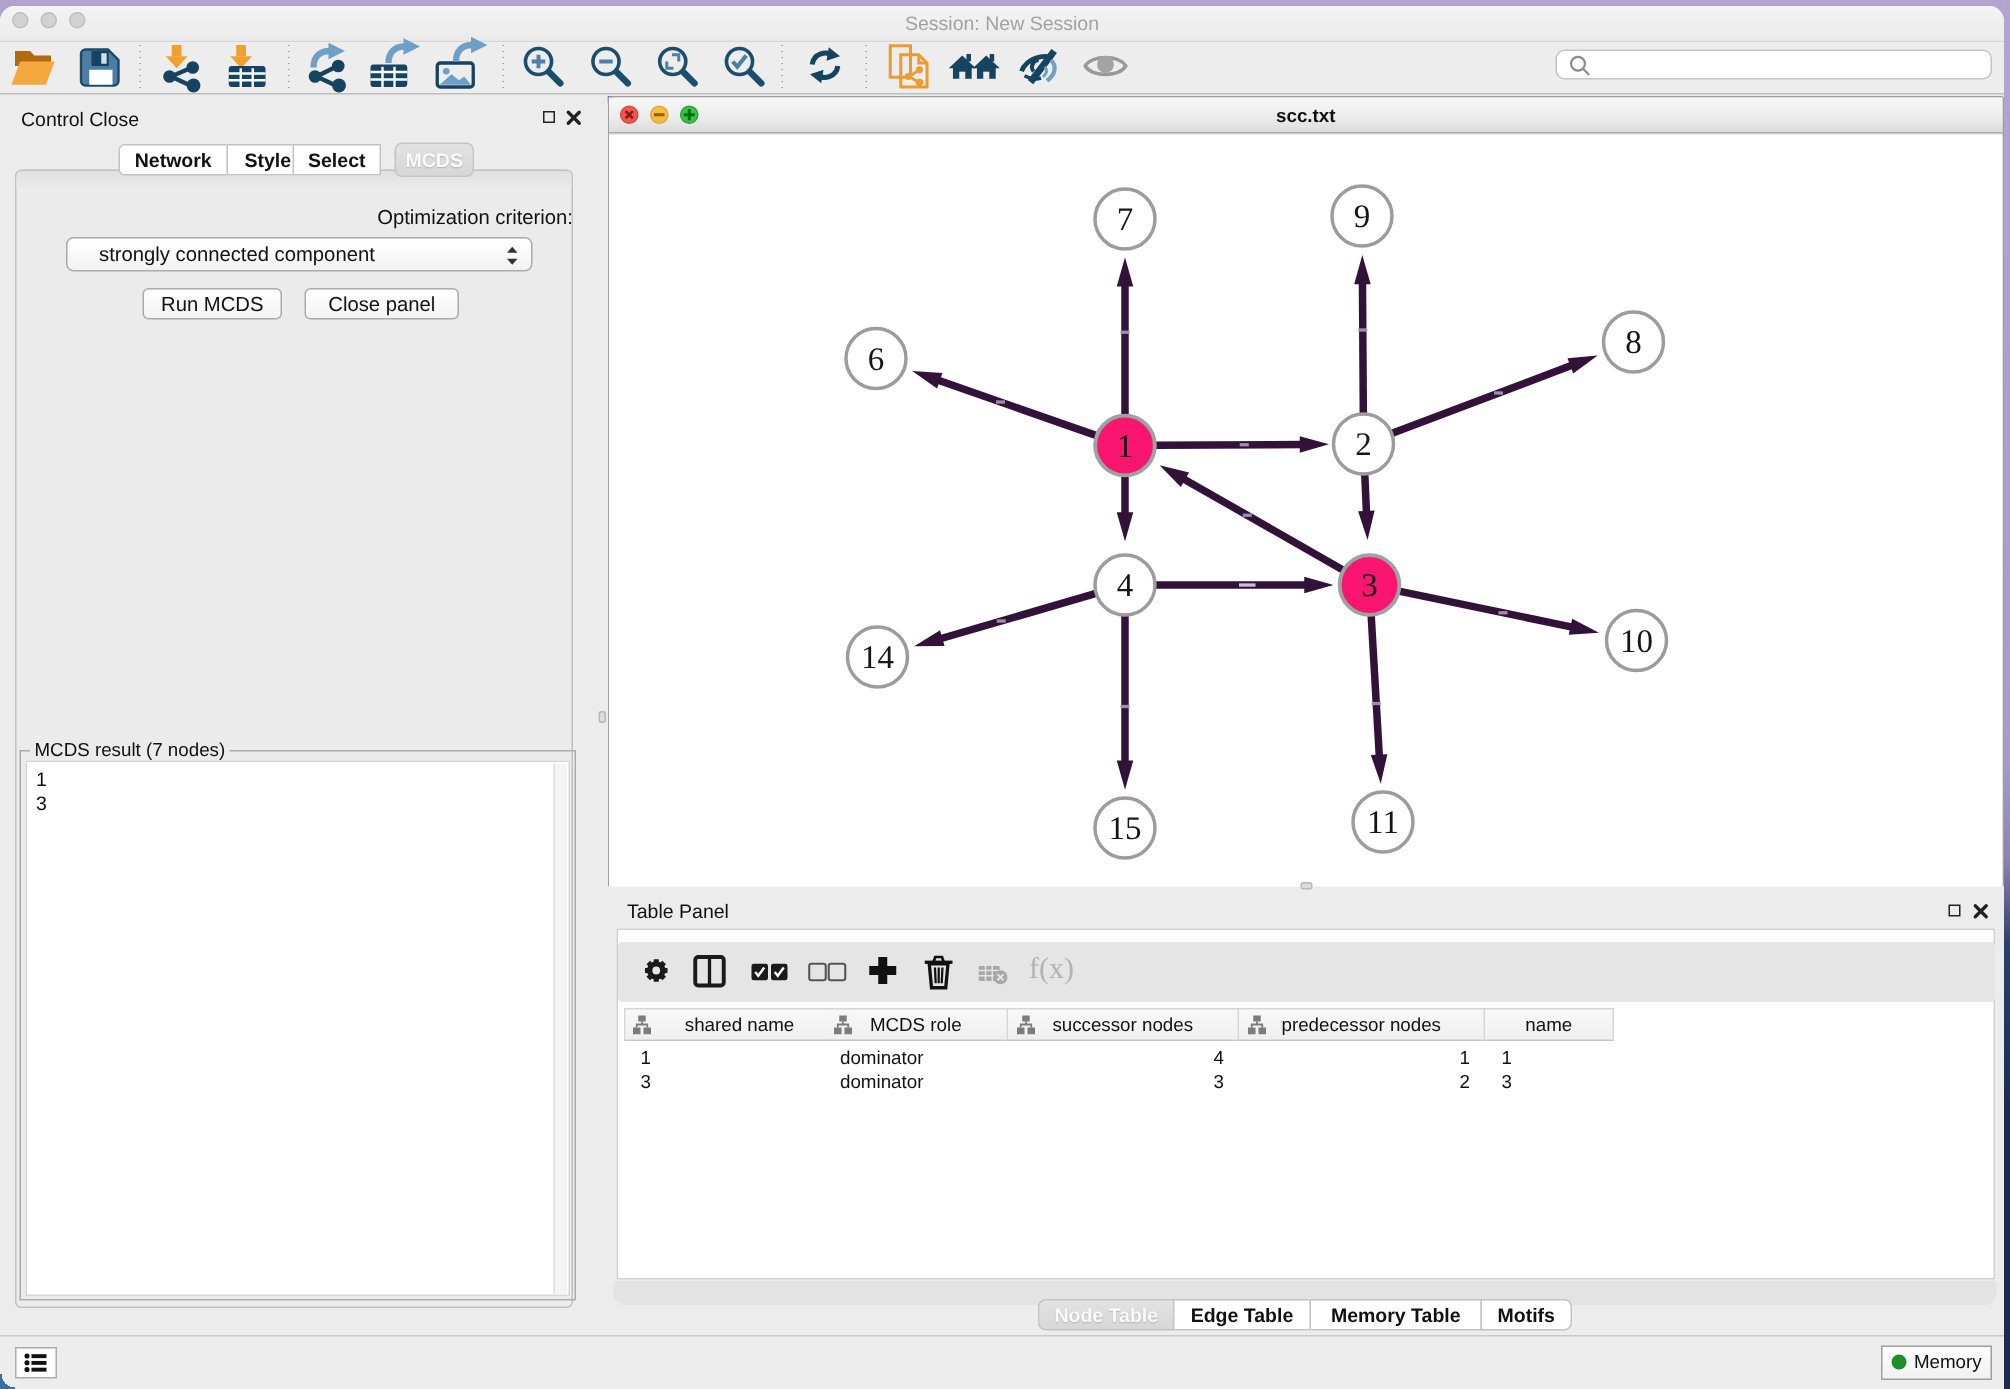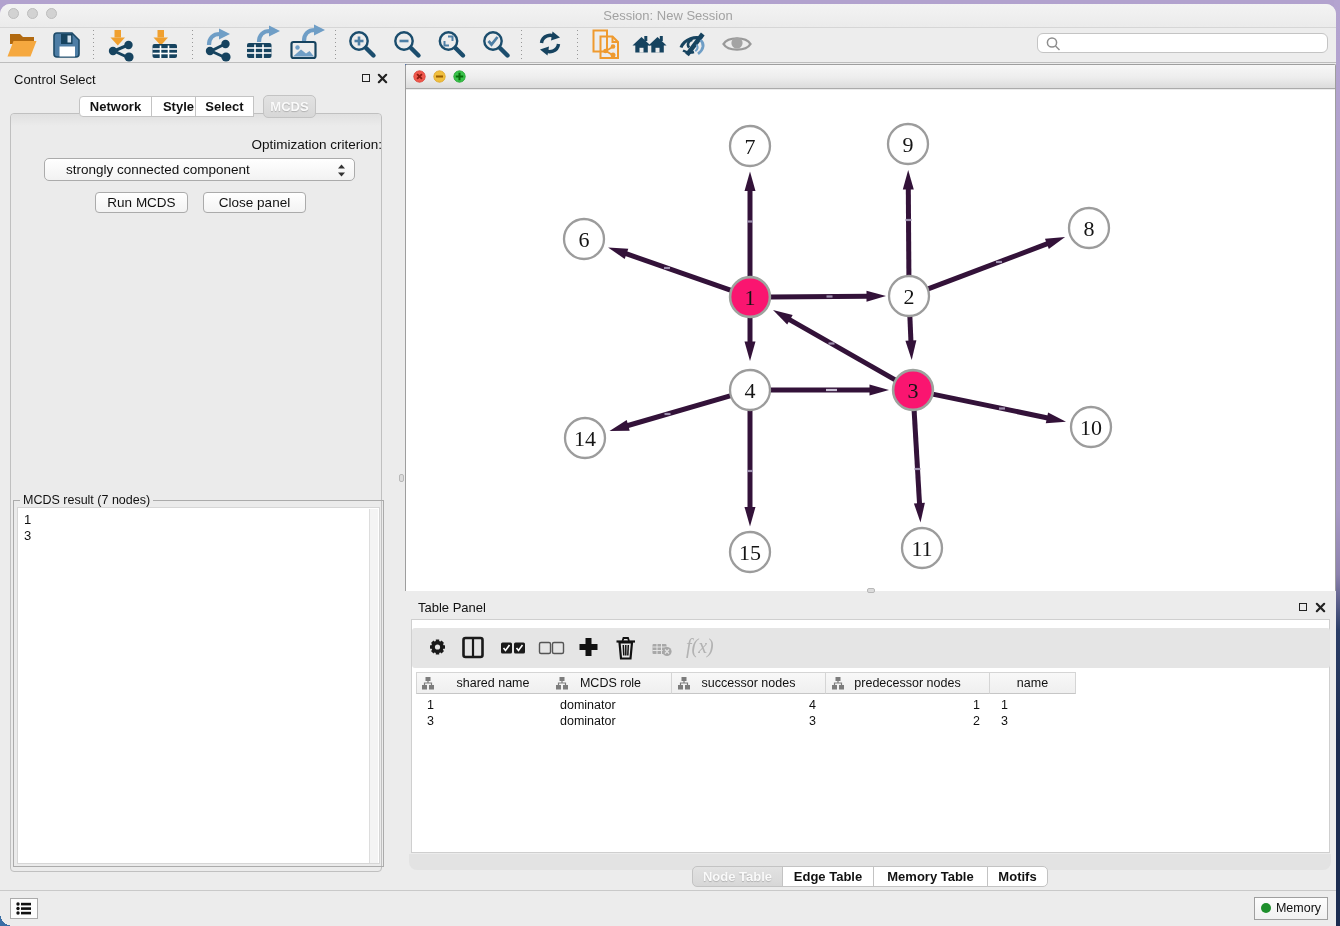--- a/index.html
+++ b/index.html
@@ -186,21 +186,21 @@
 <div class="abs vsep" style="left:335px"></div>
 <div class="abs vsep" style="left:521px"></div>
 <div class="abs vsep" style="left:577px"></div>
 <div class="abs" id="sbox">
     <svg width="20" height="18" style="position:absolute;left:6px;top:1px" viewBox="0 0 20 18">
       <circle cx="8" cy="7.5" r="4.6" fill="none" stroke="#8d8d8d" stroke-width="1.5"></circle>
       <line x1="11.5" y1="11" x2="15.5" y2="15" stroke="#8d8d8d" stroke-width="1.5"></line>
     </svg>
   </div>
 
-<div class="abs" id="cp-title">Control Select</div>
+<div class="abs" id="cp-title">Control Close</div>
 <div class="abs" style="left:362px;top:74px;width:8px;height:8px;border:1.5px solid #222"></div>
 <svg class="abs" style="left:377px;top:73px" width="11" height="11" viewBox="0 0 12 12">
     <path d="M2,2 L10,10 M10,2 L2,10" stroke="#222" stroke-width="2.4" stroke-linecap="round"></path>
   </svg>
 <div class="abs" id="cppanel">
     <div class="band"></div>
   </div>
 <div class="abs" id="cptabs">
 <div class="tab" style="left:0;width:73px;border-radius:4px 0 0 4px">Network</div>
 <div class="tab" style="left:72px;width:55px">Style</div>
@@ -232,20 +232,21 @@
       <path d="M4.4,4.4 L9.6,9.6 M9.6,4.4 L4.4,9.6" stroke="#8e1b10" stroke-width="2"></path>
     </svg>
 <svg class="nfl" style="left:27px" width="14" height="14" viewBox="0 0 14 14">
       <circle cx="7" cy="7" r="6.2" fill="#f0bf3e" stroke="#dda72d" stroke-width="1"></circle>
       <rect x="3.2" y="5.9" width="7.6" height="2.2" fill="#985e00"></rect>
     </svg>
 <svg class="nfl" style="left:47px" width="14" height="14" viewBox="0 0 14 14">
       <circle cx="7" cy="7" r="6.2" fill="#39c24a" stroke="#27a435" stroke-width="1"></circle>
       <path d="M7,3 L7,11 M3,7 L11,7" stroke="#066c0b" stroke-width="2.2"></path>
     </svg>
+<div id="nft">scc.txt</div>
 <div id="nfcanvas"></div>
 </div>
 <div class="abs" id="knobL"></div>
 <div class="abs" id="knobB"></div>
 <svg width="931" height="503" viewBox="405 88 931 503" style="position:absolute;left:405px;top:88px">
 <line x1="750.0" y1="277.0" x2="750.0" y2="189.0" stroke="#331239" stroke-width="5"></line>
 <line x1="731.1" y1="290.4" x2="624.6" y2="253.2" stroke="#331239" stroke-width="5"></line>
 <line x1="770.0" y1="296.9" x2="868.5" y2="296.3" stroke="#331239" stroke-width="5"></line>
 <line x1="750.0" y1="317.0" x2="750.0" y2="343.5" stroke="#331239" stroke-width="5"></line>
 <line x1="908.9" y1="277.0" x2="908.3" y2="187.5" stroke="#331239" stroke-width="5"></line>
@@ -359,21 +360,21 @@
       <g stroke="#e5e5e5" stroke-width="1">
         <line x1="652.5" y1="647" x2="666.5" y2="647"></line>
         <line x1="652.5" y1="650.5" x2="666.5" y2="650.5"></line>
         <line x1="657" y1="644" x2="657" y2="654"></line>
         <line x1="661.5" y1="644" x2="661.5" y2="654"></line>
       </g>
       <circle cx="667" cy="651.5" r="4.6" fill="#555"></circle>
       <path d="M665,649.5 L669,653.5 M669,649.5 L665,653.5" stroke="#e5e5e5" stroke-width="1.2"></path>
     </g>
 </svg>
-<div class="abs" style="left:686px;top:635px;width:34px;font-family:'Liberation Serif',serif;font-style:italic;font-size:20px;color:#b3b3b3">f(x)</div>
+<div class="abs" style="left:686px;top:635px;width:34px;font-family:'Liberation Serif',serif;font-size:20px;color:#b3b3b3">f(x)</div>
 <div class="abs" id="thead">
 <div class="th" style="left:0;width:154px;border-left:1px solid #d5d5d5">shared name</div>
 <div class="th" style="left:134px;width:122px">MCDS role</div>
 <div class="th" style="left:256px;width:154px">successor nodes</div>
 <div class="th" style="left:410px;width:164px">predecessor nodes</div>
 <div class="th" style="left:574px;width:86px">name</div>
 </div>
 <svg class="abs" style="left:416px;top:672px" width="680" height="22" viewBox="0 0 680 22">
 <g fill="#7c7c7c">
       <g transform="translate(6,5)">

